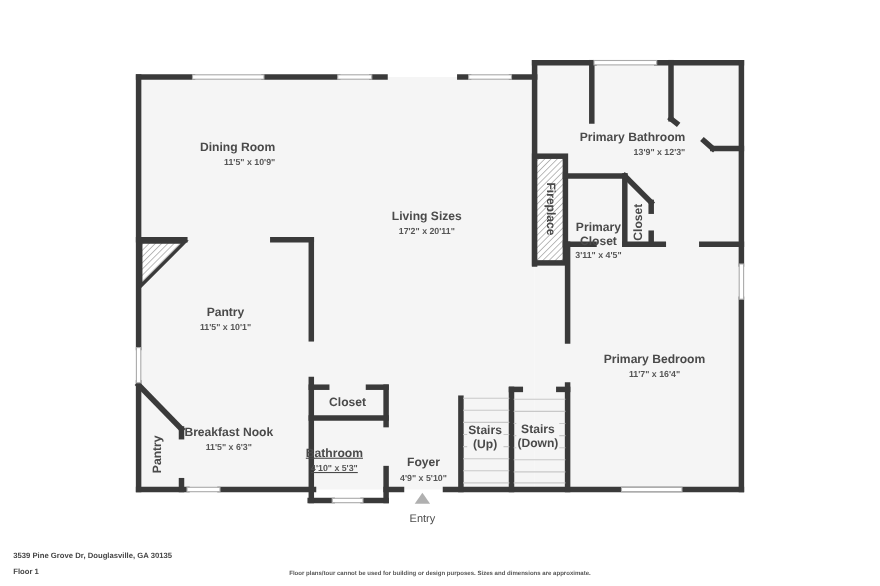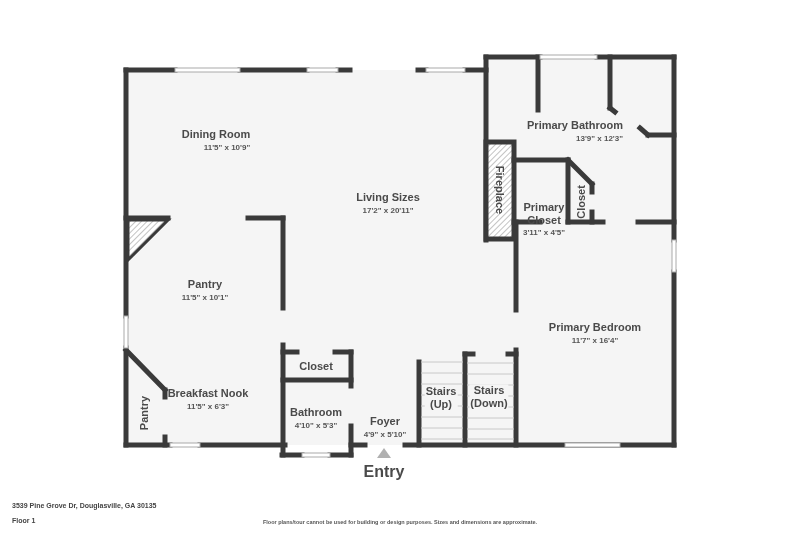--- a/index.html
+++ b/index.html
@@ -6,21 +6,21 @@
   body { width:800px; height:533px; position:relative; overflow:hidden; font-family:"Liberation Sans", sans-serif; }
   #plan { position:absolute; left:0; top:0; width:800px; height:533px; }
   .room-label { position:absolute; text-align:center; color:#4a4a4a; transform:translate(-50%,-50%); white-space:nowrap; line-height:1.15; }
   .room-name { font-size:11px; font-weight:bold; display:block; }
   .room-dim { font-size:8px; font-weight:bold; display:block; margin-top:2px; color:#555; }
   .vert { transform:translate(-50%,-50%) rotate(90deg); }
   .vertccw { transform:translate(-50%,-50%) rotate(-90deg); }
   .footer-addr { position:absolute; left:12px; top:502px; font-size:7px; font-weight:bold; color:#444; }
   .footer-floor { position:absolute; left:12px; top:517px; font-size:7px; font-weight:bold; color:#444; }
   .footer-disc { position:absolute; left:400px; top:519px; transform:translateX(-50%); font-size:5.5px; font-weight:bold; color:#555; white-space:nowrap; }
-  .entry-label { position:absolute; left:384px; top:472px; transform:translate(-50%,-50%); font-size:16px; font-weight:bold; color:#4a4a4a; }
+  .entry-label { position:absolute; left:384px; top:472px; transform:translate(-50%,-50%); font-size:10px; font-weight:normal; color:#4a4a4a; }
 </style>
 </head>
 <body>
 
 <svg id="plan" viewBox="0 0 800 533" xmlns="http://www.w3.org/2000/svg">
   <defs>
     <pattern id="hatch" patternUnits="userSpaceOnUse" width="4" height="4" patternTransform="rotate(45)">
       <rect width="4" height="4" fill="#ffffff"></rect>
       <line x1="0" y1="0" x2="0" y2="4" stroke="#9a9a9a" stroke-width="1.2"></line>
     </pattern>
@@ -169,21 +169,21 @@
 <div class="room-label" style="left:316px; top:366px;">
   <span class="room-name">Closet</span>
 </div>
 <div class="room-label" style="left:208px; top:399px;">
   <span class="room-name">Breakfast Nook</span>
   <span class="room-dim">11'5" x 6'3"</span>
 </div>
 <div class="room-label vertccw" style="left:144px; top:413px;">
   <span class="room-name">Pantry</span>
 </div>
-<div class="room-label" style="left:316px; top:418px;">
+<div class="room-label" style="left:304px; top:418px;text-decoration:underline;">
   <span class="room-name">Bathroom</span>
   <span class="room-dim">4'10" x 5'3"</span>
 </div>
 <div class="room-label" style="left:385px; top:427px;">
   <span class="room-name">Foyer</span>
   <span class="room-dim">4'9" x 5'10"</span>
 </div>
 <div class="room-label" style="left:441px; top:398px; background:#f5f5f5; padding:0 1px;">
   <span class="room-name">Stairs</span>
   <span class="room-name">(Up)</span>

